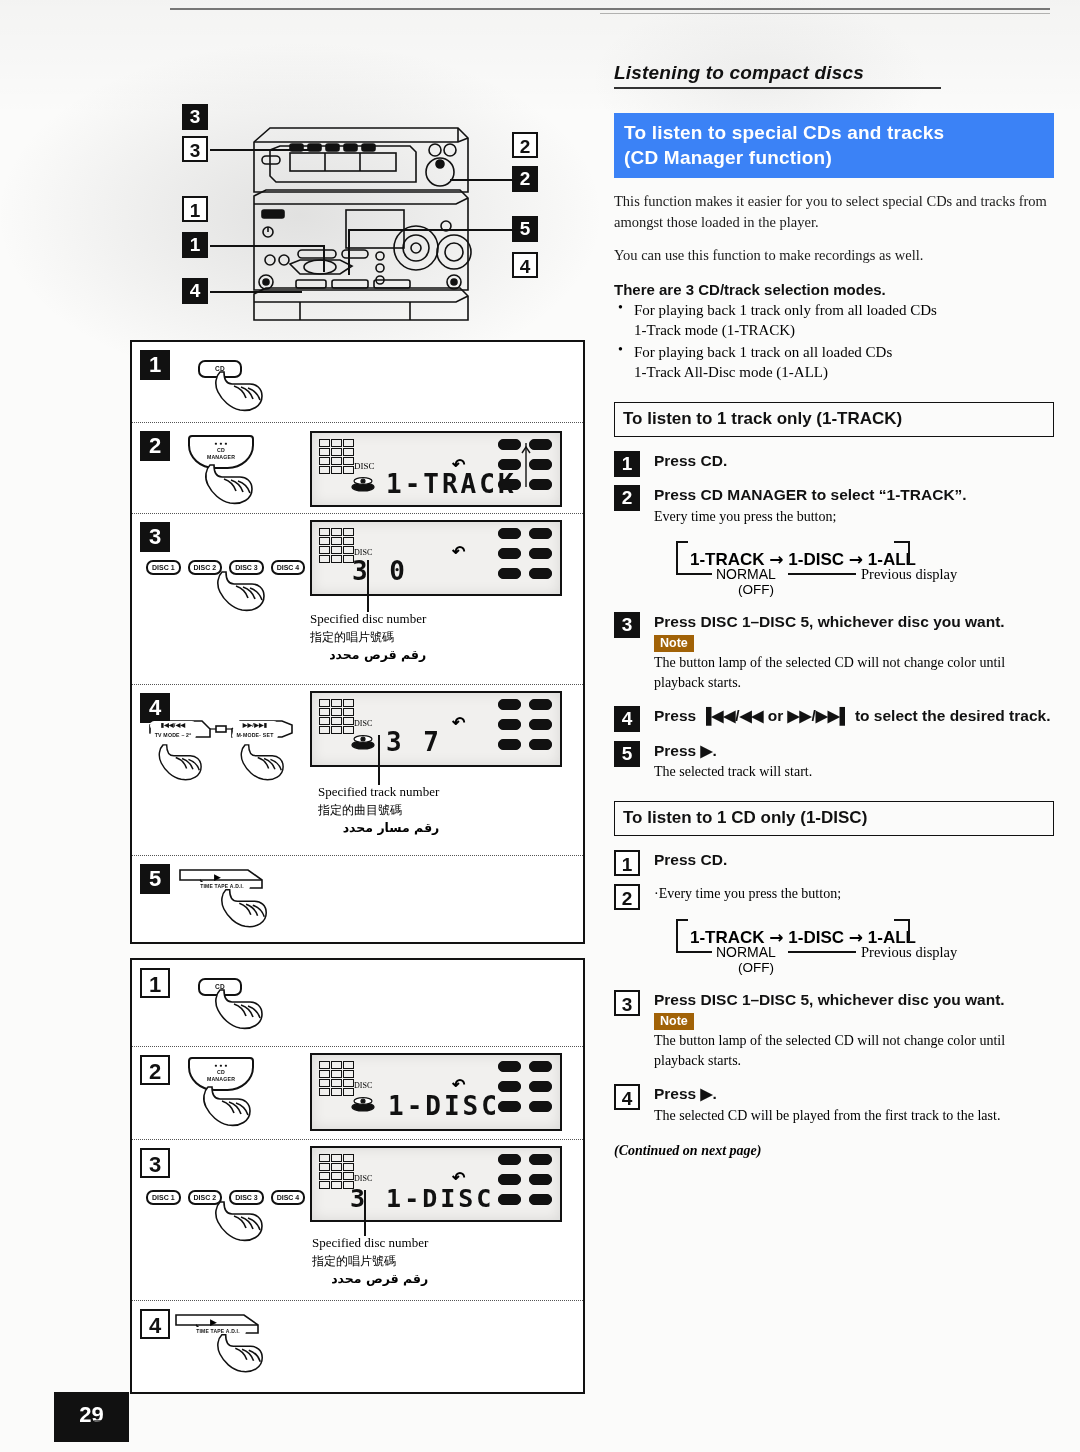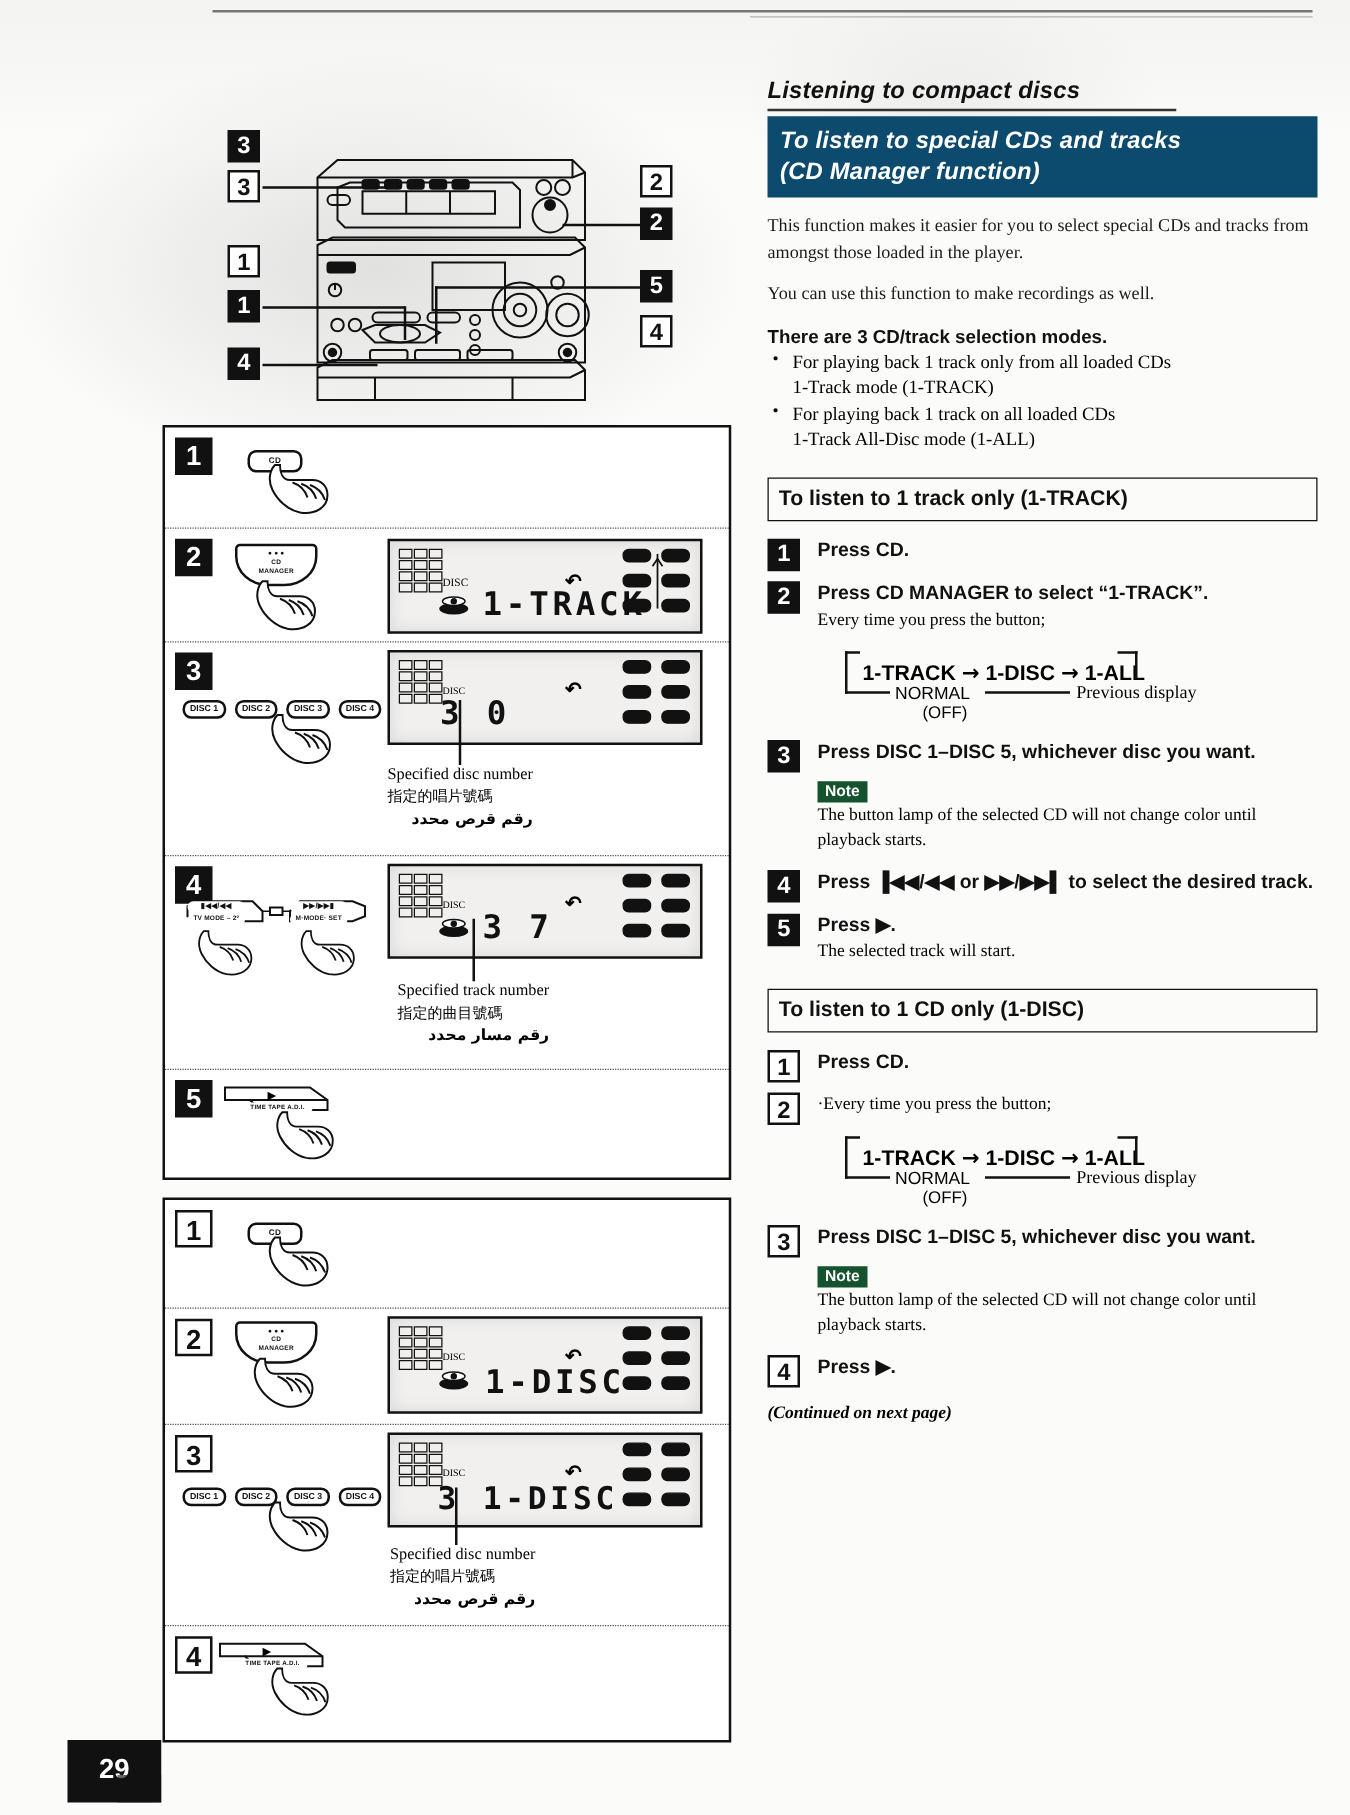--- a/index.html
+++ b/index.html
@@ -114,22 +114,22 @@
   }
 
   
   .right-col{position:absolute;left:614px;top:62px;width:440px;}
   .chapter-title{
     font-family:"Liberation Sans",sans-serif;font-weight:bold;font-style:italic;
     font-size:19px;letter-spacing:.2px;color:#111;
   }
   .chapter-rule{height:2px;background:#111;margin-top:3px;width:327px;opacity:.85;}
   .black-head{
-    background:#0c4a6e;color:#fff;font-family:"Liberation Sans",sans-serif;font-weight:bold;
-    font-size:19px;line-height:1.32;padding:7px 10px 8px 10px;margin-top:4px;letter-spacing:.2px;font-style:italic;
+    background:#3b82f6;color:#fff;font-family:"Liberation Sans",sans-serif;font-weight:bold;
+    font-size:19px;line-height:1.32;padding:7px 10px 8px 10px;margin-top:24px;letter-spacing:.2px;
   }
   .body-p{font-size:14.5px;line-height:1.42;margin-top:13px;color:#1a1a1a;}
   .subhead-b{font-family:"Liberation Sans",sans-serif;font-weight:bold;font-size:15px;margin-top:15px;color:#111;}
   ul.bullets{margin:2px 0 0 0;padding:0;list-style:none;}
   ul.bullets li{position:relative;padding-left:20px;font-size:15px;line-height:1.34;margin-top:2px;}
   ul.bullets li::before{content:"\2022";position:absolute;left:4px;top:-1px;font-size:14px;}
   ul.bullets li .sub{display:block;}
 
   .boxed-head{
     border:1.8px solid #111;padding:6px 8px 7px 8px;margin-top:20px;
@@ -142,22 +142,22 @@
     line-height:26px;text-align:center;
   }
   .num-solid{background:#111;color:#fff;}
   .num-out{background:#fff;color:#111;border:2px solid #111;box-sizing:border-box;}
   .proc-step .title{
     font-family:"Liberation Sans",sans-serif;font-weight:bold;font-size:15.5px;
     line-height:1.3;color:#111;
   }
   .proc-step .desc{font-size:14px;line-height:1.4;margin-top:1px;}
   .note-badge{
-    display:inline-block;background:#14532d;color:#fff;font-family:"Liberation Sans",sans-serif;
-    font-weight:bold;font-size:12.5px;padding:1px 6px 2px 6px;margin-top:13px;
+    display:inline-block;background:#a16207;color:#fff;font-family:"Liberation Sans",sans-serif;
+    font-weight:bold;font-size:12.5px;padding:1px 6px 2px 6px;margin-top:3px;
   }
   .cycle{position:relative;margin:10px 0 0 22px;width:330px;height:62px;font-size:14.5px;}
   .cycle .row1{position:absolute;left:14px;top:13px;font-family:"Liberation Sans",sans-serif;font-size:17px;font-weight:bold;}
   .cycle .row2{position:absolute;left:40px;top:30px;font-family:"Liberation Sans",sans-serif;font-size:14px;}
   .cycle .prev{position:absolute;left:185px;top:30px;font-family:"Liberation Serif",serif;font-size:14.5px;}
   .cycle .off{position:absolute;left:62px;top:46px;font-family:"Liberation Sans",sans-serif;font-size:13.5px;}
   .cycle .ln{position:absolute;background:#111;}
   .contd{font-style:italic;font-size:14px;margin-top:18px;font-weight:bold;}
   .arrow-sm{font-family:"DejaVu Sans",sans-serif;}
 </style>
@@ -754,20 +754,21 @@
   <div class="proc-step">
     <div class="num num-out">3</div>
     <div class="title">Press DISC 1–DISC 5, whichever disc you want.</div>
     <div class="note-badge">Note</div>
     <div class="desc">The button lamp of the selected CD will not change color until playback starts.</div>
   </div>
 
   <div class="proc-step">
     <div class="num num-out">4</div>
     <div class="title">Press ▶.</div>
+    <div class="desc">The selected CD will be played from the first track to the last.</div>
   </div>
 
   <div class="contd">(Continued on next page)</div>
 </div>
 
 <div class="pagetab">
   <span>29</span>
   <span class="smudge"></span>
 </div>
 

